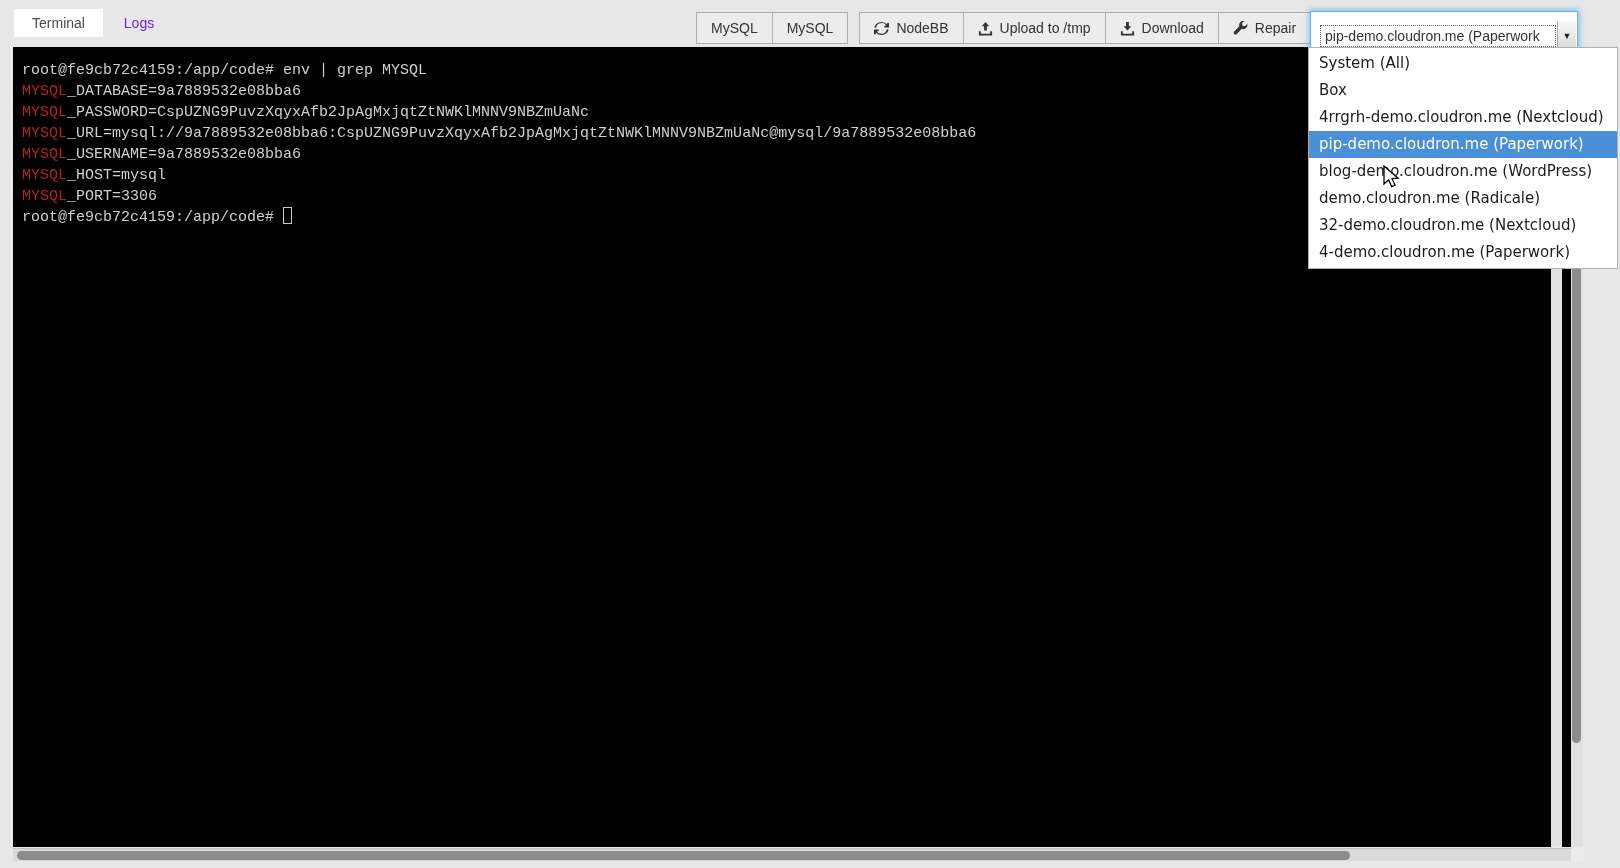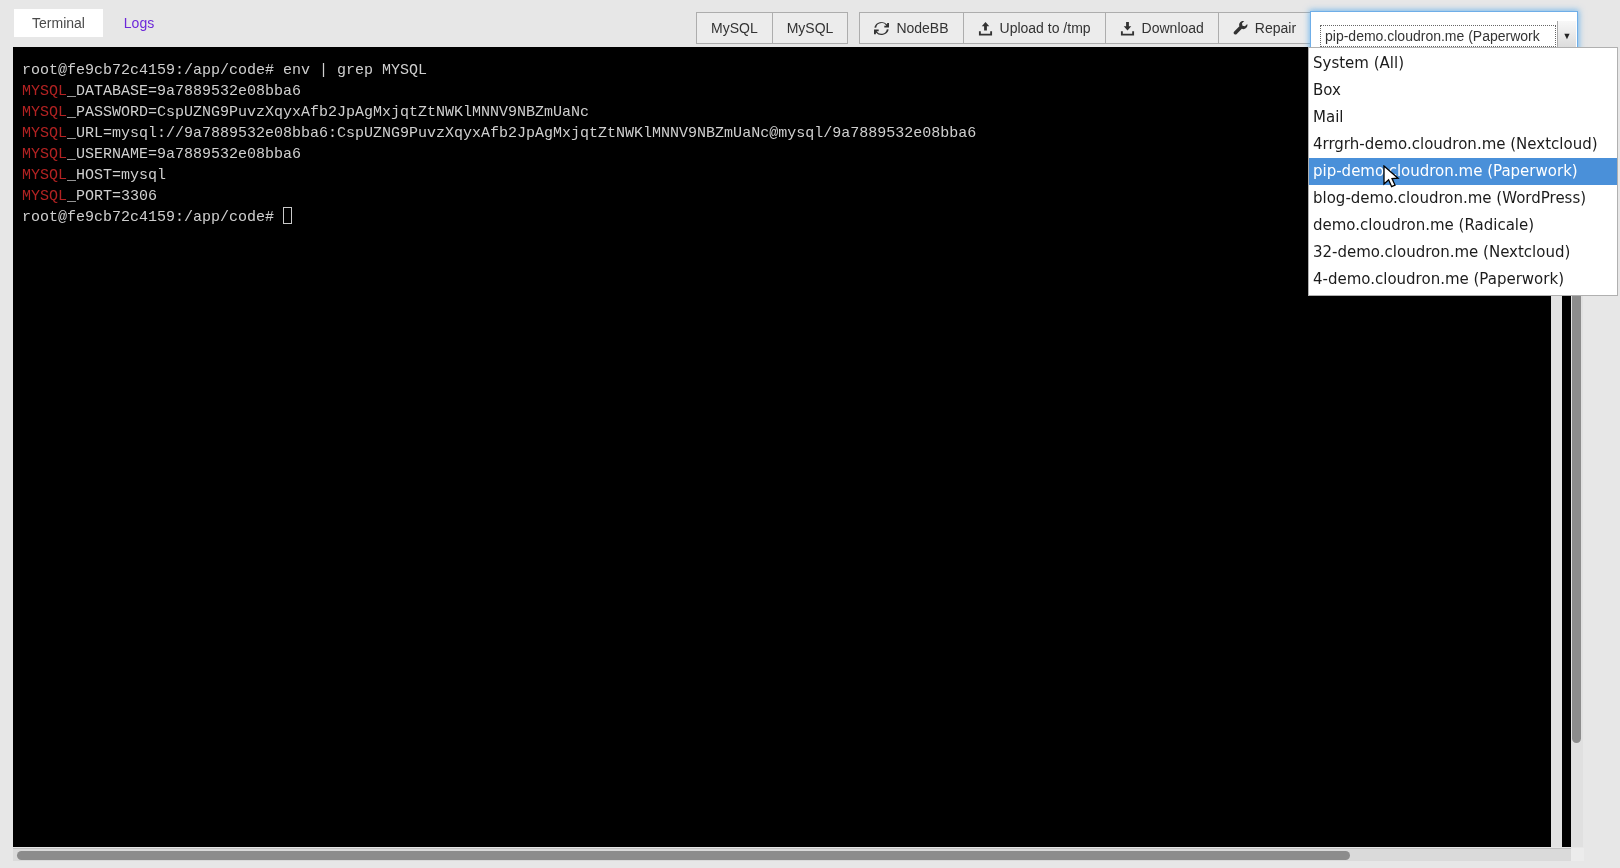--- a/index.html
+++ b/index.html
@@ -56,21 +56,21 @@
   }
 
   
   .dropdown {
     position:absolute; left:1308px; top:47px; width:310px;
     background:#ffffff; border:1px solid #b0b0b0;
     padding:2px 0; z-index:20;
     font-family:"DejaVu Sans", sans-serif;
   }
   .dd-item {
-    height:27px; line-height:27px; padding-left:4px;
+    height:27px; line-height:27px; padding-left:10px;
     font-size:15px; color:#1c1c1c;
     white-space:nowrap; overflow:hidden; cursor:pointer;
   }
   .dd-item.sel { background:#4a90d9; color:#ffffff; }
 
   
   .terminal {
     position:absolute; left:13px; top:47px; width:1558px; height:800px;
     background:#000;
     font-family:"Liberation Mono","DejaVu Sans Mono", monospace;
@@ -182,21 +182,20 @@
   <div class="v-scroll-thumb"></div>
 </div>
 <div class="h-scroll-track">
   <div class="h-scroll-thumb"></div>
 </div>
 <div class="scroll-corner"></div>
 
 <div class="dropdown">
     <div class="dd-item">System (All)</div>
     <div class="dd-item">Box</div>
-    <div class="dd-item">Mail</div>
     <div class="dd-item">4rrgrh-demo.cloudron.me (Nextcloud)</div>
     <div class="dd-item sel">pip-demo.cloudron.me (Paperwork)</div>
     <div class="dd-item">blog-demo.cloudron.me (WordPress)</div>
     <div class="dd-item">demo.cloudron.me (Radicale)</div>
     <div class="dd-item">32-demo.cloudron.me (Nextcloud)</div>
     <div class="dd-item">4-demo.cloudron.me (Paperwork)</div>
   </div>
 
 <div class="mouse-cursor">
   <svg width="18" height="26" viewBox="0 0 18 26">

